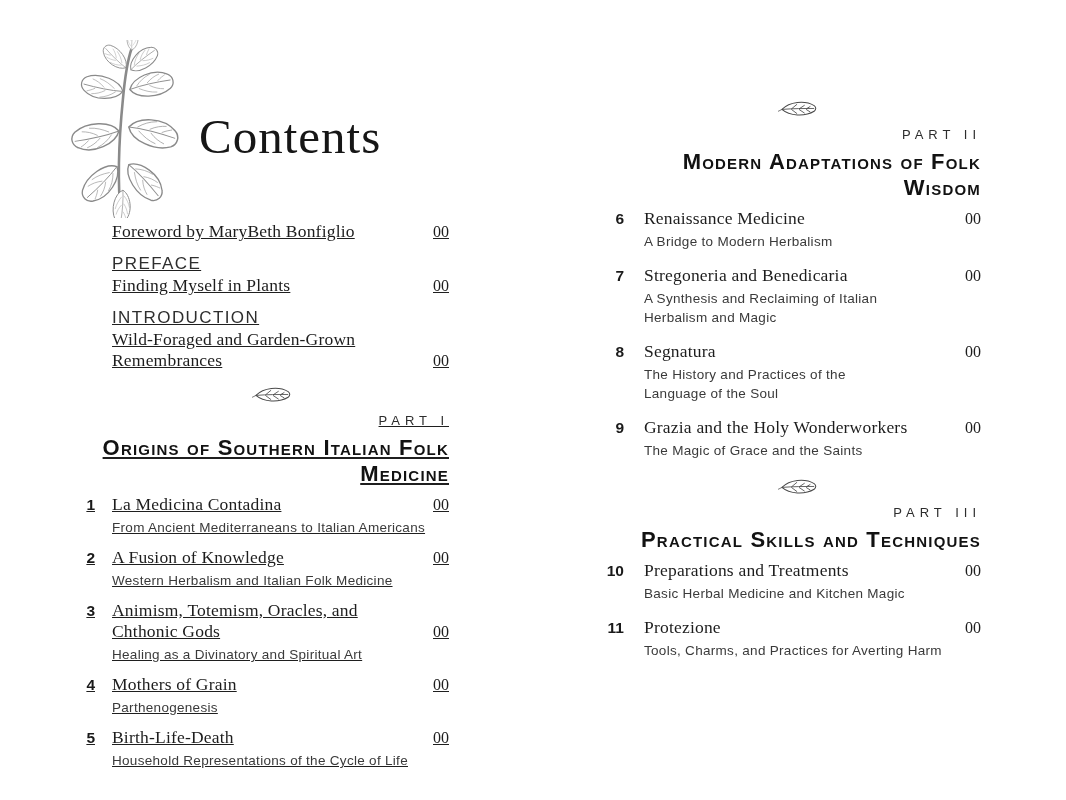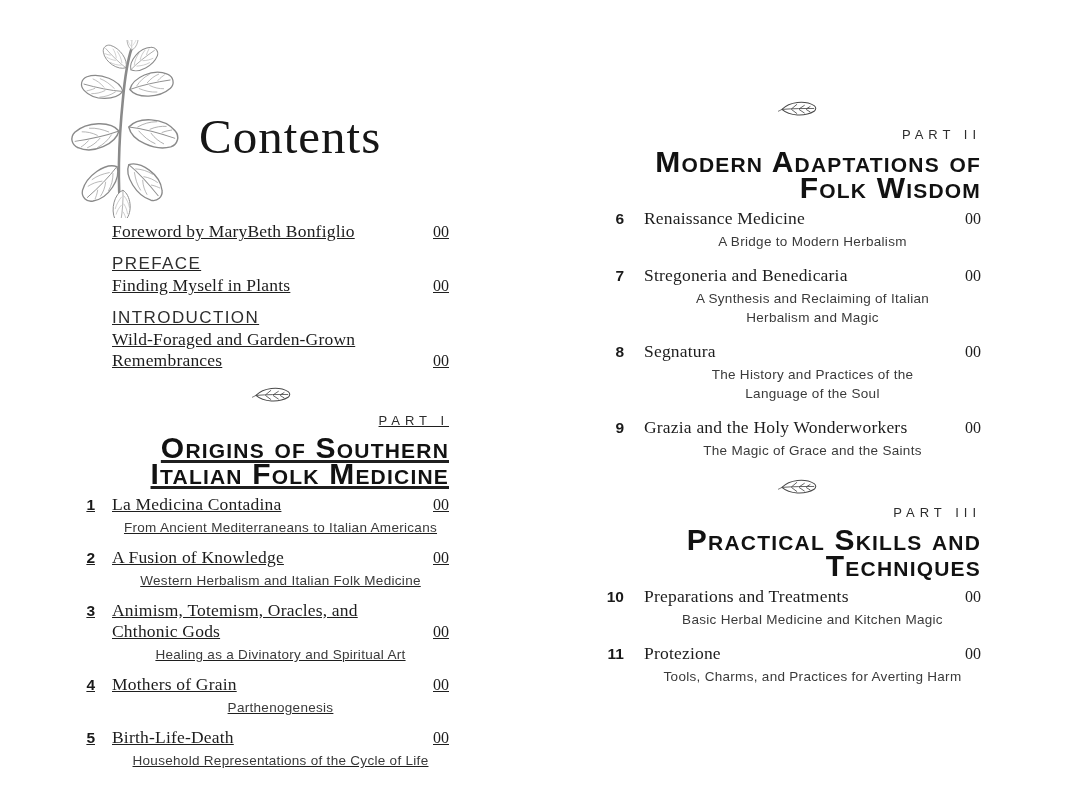--- a/index.html
+++ b/index.html
@@ -44,36 +44,36 @@
   
   .part-header{text-align:right;margin:13px 0 7px 0;}
   .col-left .part-header{margin-left:28px;}
   .part-header.first{margin-top:0;}
   .leaf-orn{display:block;margin:0 auto 10px auto;}
   .part-label{
     font-size:13px;letter-spacing:5px;color:#2d2d2d;line-height:16px;margin-bottom:6px;
   }
   .part-title{
     font-variant:small-caps;font-weight:700;
-    font-size:30px;line-height:26px;letter-spacing:1.2px;color:#121212;
+    font-size:22px;line-height:26px;letter-spacing:1.2px;color:#121212;
   }
 
   
   .chapter{display:flex;margin-bottom:10px;}
   .col-right .chapter{margin-left:-27px;margin-bottom:14px;}
   .ch-num{
     width:27px;text-align:right;margin-right:17px;flex:none;
     font-weight:700;font-size:15.5px;line-height:21px;color:#1a1a1a;
   }
   .col-right .ch-num{width:34px;margin-right:20px;}
   .ch-body{flex:1;}
   .ch-sub .sub-line{
     font-size:13.5px;line-height:19px;color:#3a3a3a;letter-spacing:0.3px;
   }
-  .ch-sub{margin-top:3px;text-align:center;}
+  .ch-sub{margin-top:3px;}
 
   svg .lo{fill:#ffffff;stroke:#8a8a8a;stroke-width:1.4;}
   svg .lv{fill:none;stroke:#8f8f8f;stroke-width:1;}
   svg .lv2{fill:none;stroke:#9c9c9c;stroke-width:0.7;}
   svg .stem{fill:none;stroke:#8a8a8a;stroke-width:2.6;stroke-linecap:round;}
   svg .orn{fill:#ffffff;stroke:#4a4a4a;stroke-width:1.1;}
   svg .ornv{fill:none;stroke:#4a4a4a;stroke-width:0.9;}
 </style>
 </head>
 <body>

